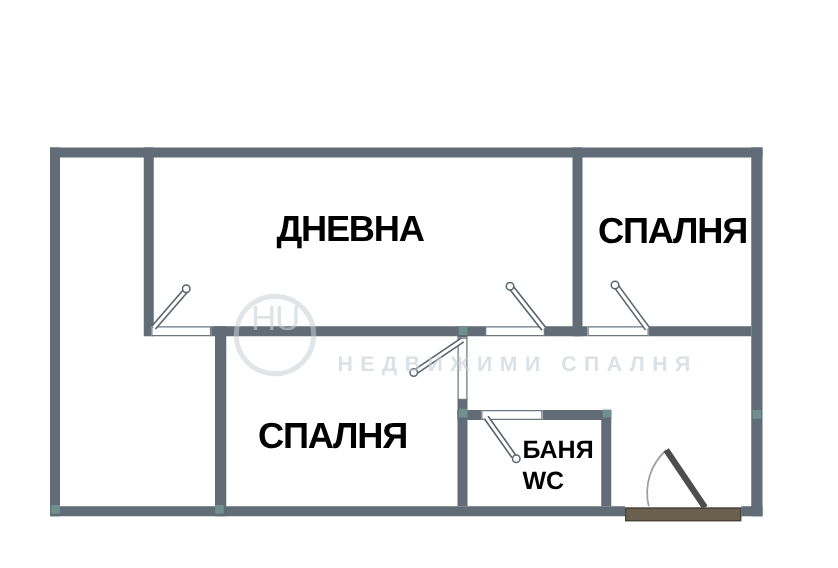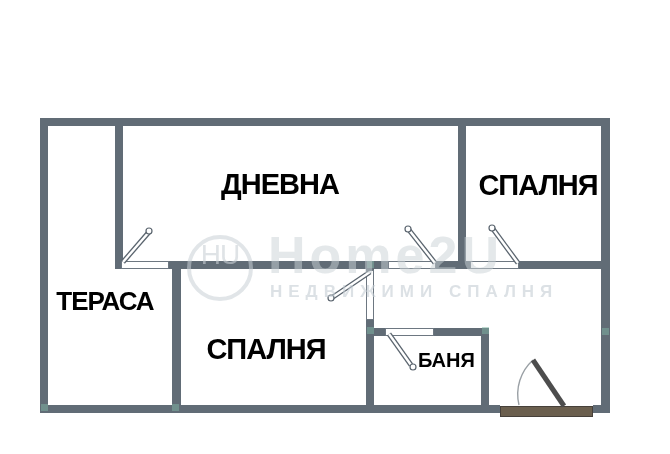--- a/index.html
+++ b/index.html
@@ -104,27 +104,26 @@
       <circle cx="413" cy="324" r="3" fill="#ffffff" stroke="#5a646e" stroke-width="1.2"></circle>
     </g>
     <g>
       <path d="M 519 362 A 46 46 0 0 1 533 317" fill="none" stroke="#9aa0a5" stroke-width="1.4"></path>
       <line x1="533" y1="317" x2="564" y2="363" stroke="#4d4d4d" stroke-width="5"></line>
     </g>
   </svg>
 
   <div class="room-label lbl-big" style="left:200px;top:127px;width:160px">ДНЕВНА</div>
   <div class="room-label lbl-big" style="left:458px;top:128px;width:160px">СПАЛНЯ</div>
-  <div class="room-label lbl-big" style="left:35px;top:245px;width:140px;font-size:26px">ТЕРАСА</div>
   <div class="room-label lbl-big" style="left:186px;top:292px;width:160px">СПАЛНЯ</div>
   <div class="room-label lbl-small" style="left:418px;top:305px">
     <div>БАНЯ</div>
+    <div>WC</div>
   </div>
 
   <div id="watermark">
     <div id="wm-circle">
       <span>HU</span>
     </div>
-    <div id="wm-brand">Home2U</div>
     <div id="wm-tagline">НЕДВИЖИМИ СПАЛНЯ</div>
   </div>
 
 </div>
 
 </body></html>

